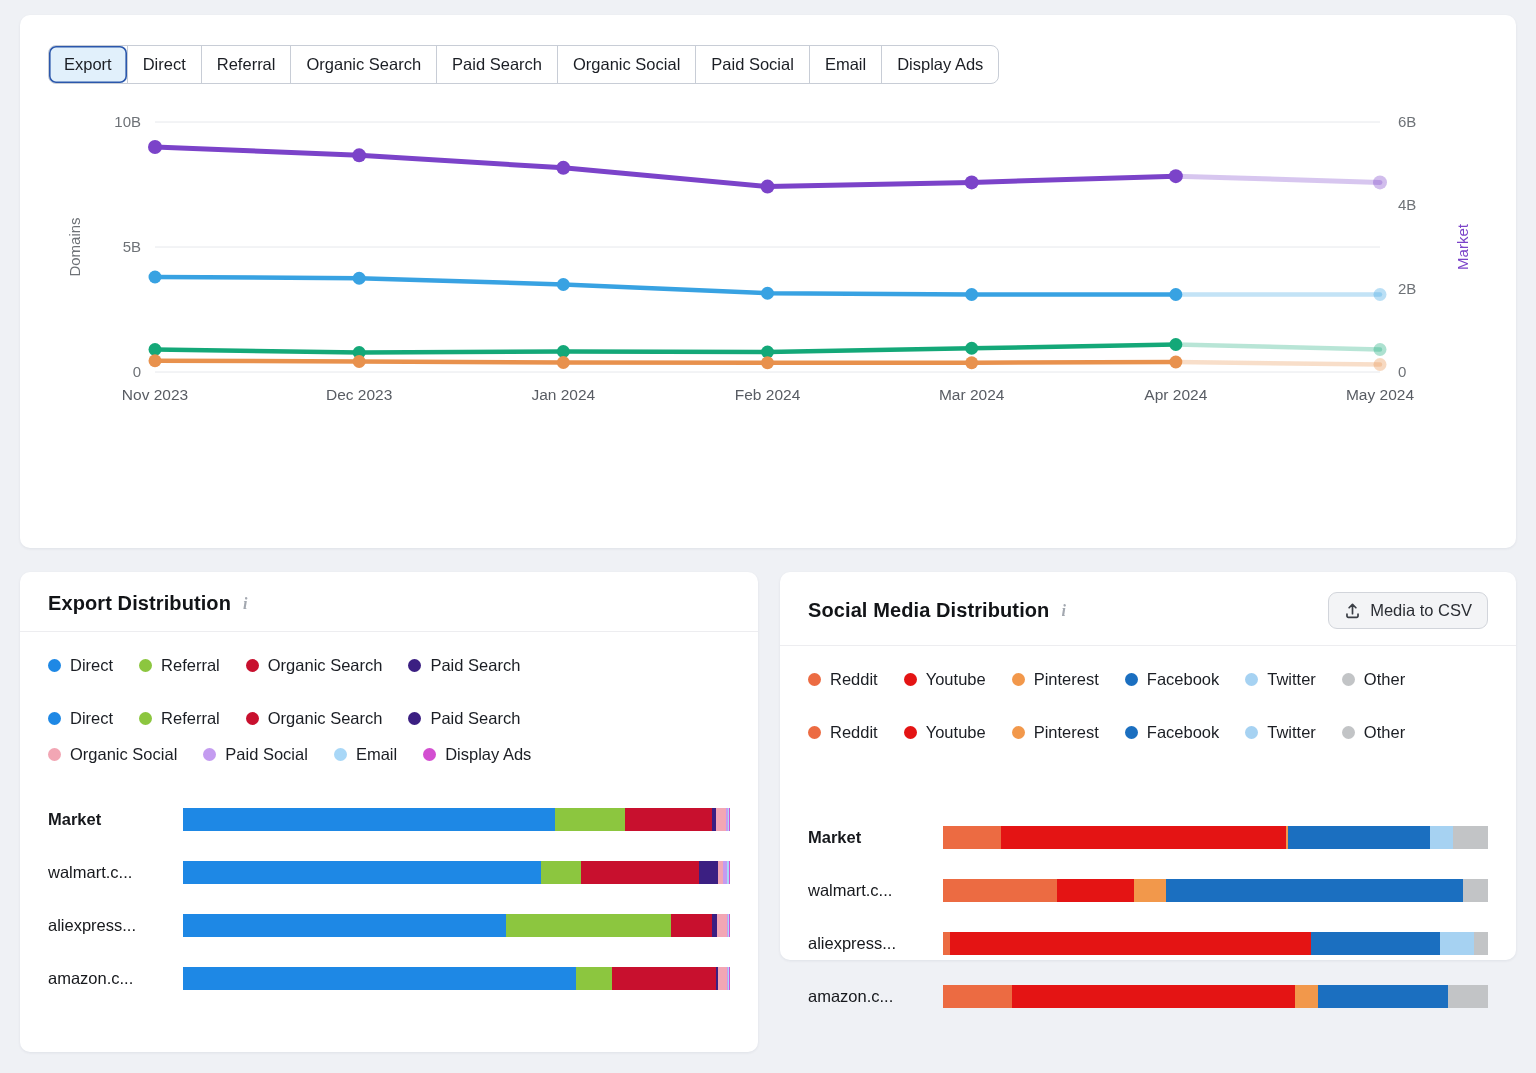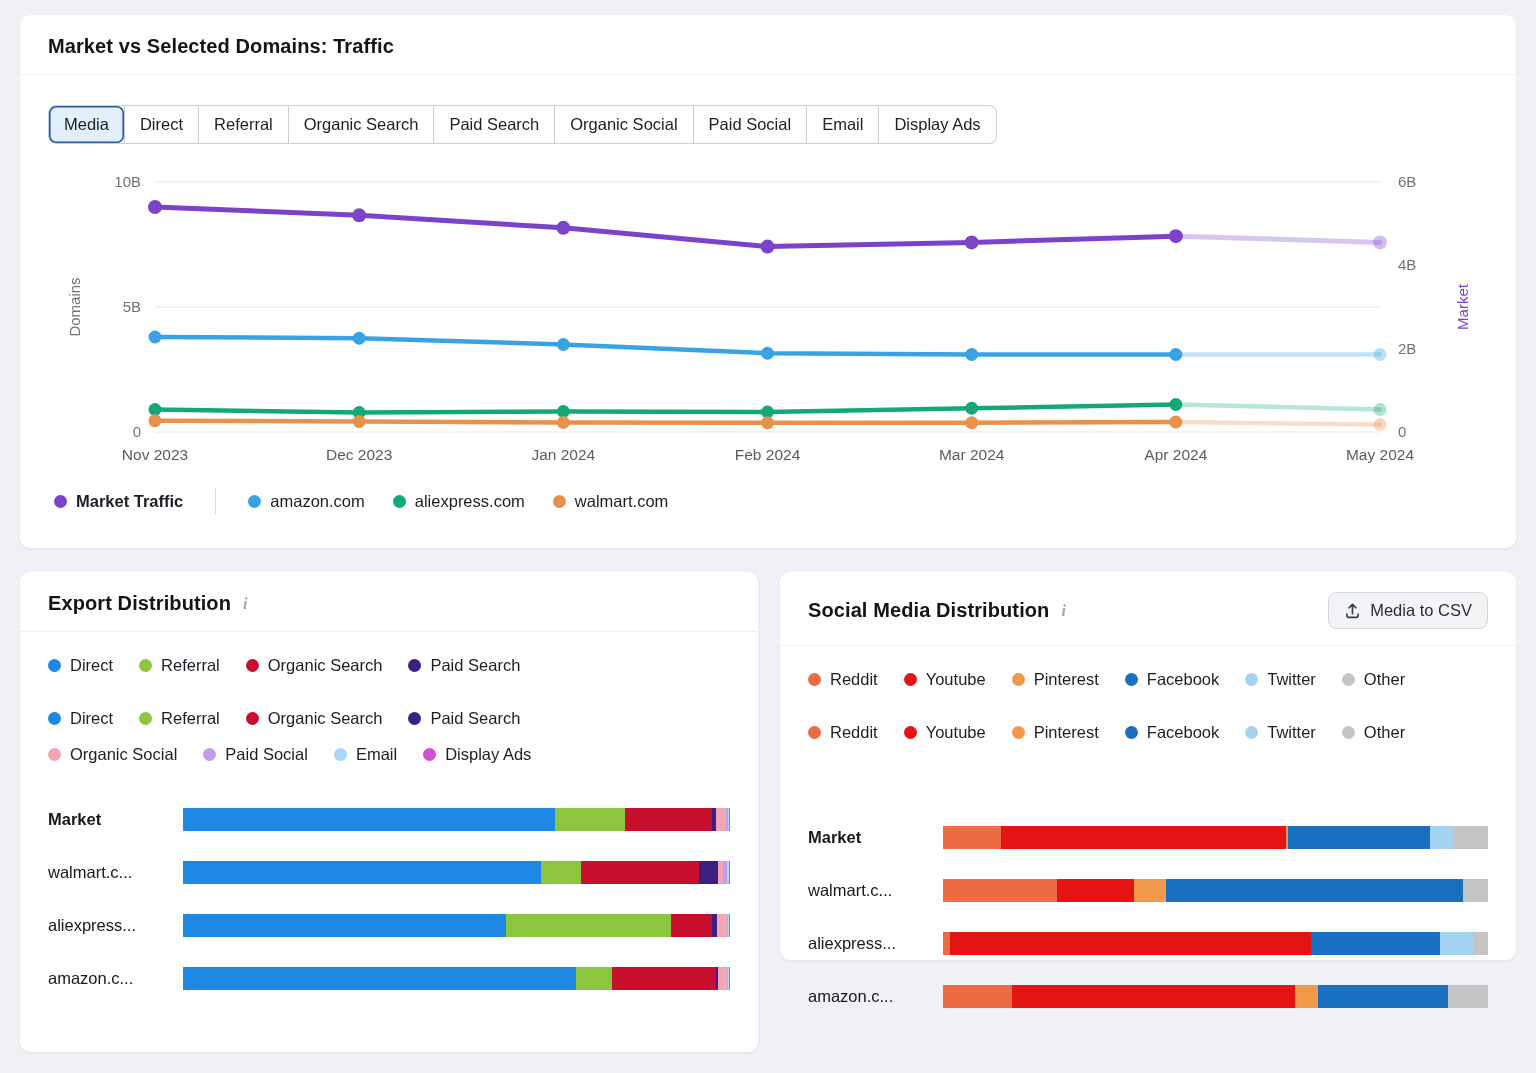--- a/index.html
+++ b/index.html
@@ -83,28 +83,23 @@
   }
 
   svg text { font-family:"Liberation Sans", sans-serif; }
 </style>
 </head>
 <body>
 
 <div class="page">
 
   <div class="card card-top">
-    <div class="card-head">
-      <div class="head-left">
-        <span class="card-title">Market vs Selected Domains: Traffic</span>
-      </div>
-    </div>
 
     <div class="tabs" id="channel-tabs">
-        <div class="tab selected">Media</div>
+        <div class="tab selected">Export</div>
         <div class="tab">Direct</div>
         <div class="tab">Referral</div>
         <div class="tab">Organic Search</div>
         <div class="tab">Paid Search</div>
         <div class="tab">Organic Social</div>
         <div class="tab">Paid Social</div>
         <div class="tab">Email</div>
         <div class="tab">Display Ads</div>
       </div>
 
@@ -161,39 +156,20 @@
           <circle cx="115" cy="256.75" r="6.5" fill="#E8914D" opacity="1"></circle>
           <circle cx="319.16666666666663" cy="257.5" r="6.5" fill="#E8914D" opacity="1"></circle>
           <circle cx="523.3333333333333" cy="258.5" r="6.5" fill="#E8914D" opacity="1"></circle>
           <circle cx="727.5" cy="258.75" r="6.5" fill="#E8914D" opacity="1"></circle>
           <circle cx="931.6666666666666" cy="258.75" r="6.5" fill="#E8914D" opacity="1"></circle>
           <circle cx="1135.8333333333335" cy="258" r="6.5" fill="#E8914D" opacity="1"></circle>
           <circle cx="1340" cy="260.5" r="6.5" fill="#E8914D" opacity="0.35"></circle>
         </svg>
     </div>
 
-    <div class="chart-legend" id="top-legend">
-        <span class="legend-item bold">
-          <span class="legend-dot" style="background: rgb(123, 67, 201);"></span>
-          <span>Market Traffic</span>
-        </span>
-        <span class="legend-sep"></span>
-        <span class="legend-item">
-          <span class="legend-dot" style="background: rgb(56, 162, 226);"></span>
-          <span>amazon.com</span>
-        </span>
-        <span class="legend-item">
-          <span class="legend-dot" style="background: rgb(20, 168, 120);"></span>
-          <span>aliexpress.com</span>
-        </span>
-        <span class="legend-item">
-          <span class="legend-dot" style="background: rgb(232, 145, 77);"></span>
-          <span>walmart.com</span>
-        </span>
-      </div>
   </div>
 
   <div class="bottom-row">
 
     <div class="card card-bl">
       <div class="card-head">
         <div class="head-left">
           <span class="card-title">Export Distribution</span>
           <span class="info-i">i</span>
         </div>

